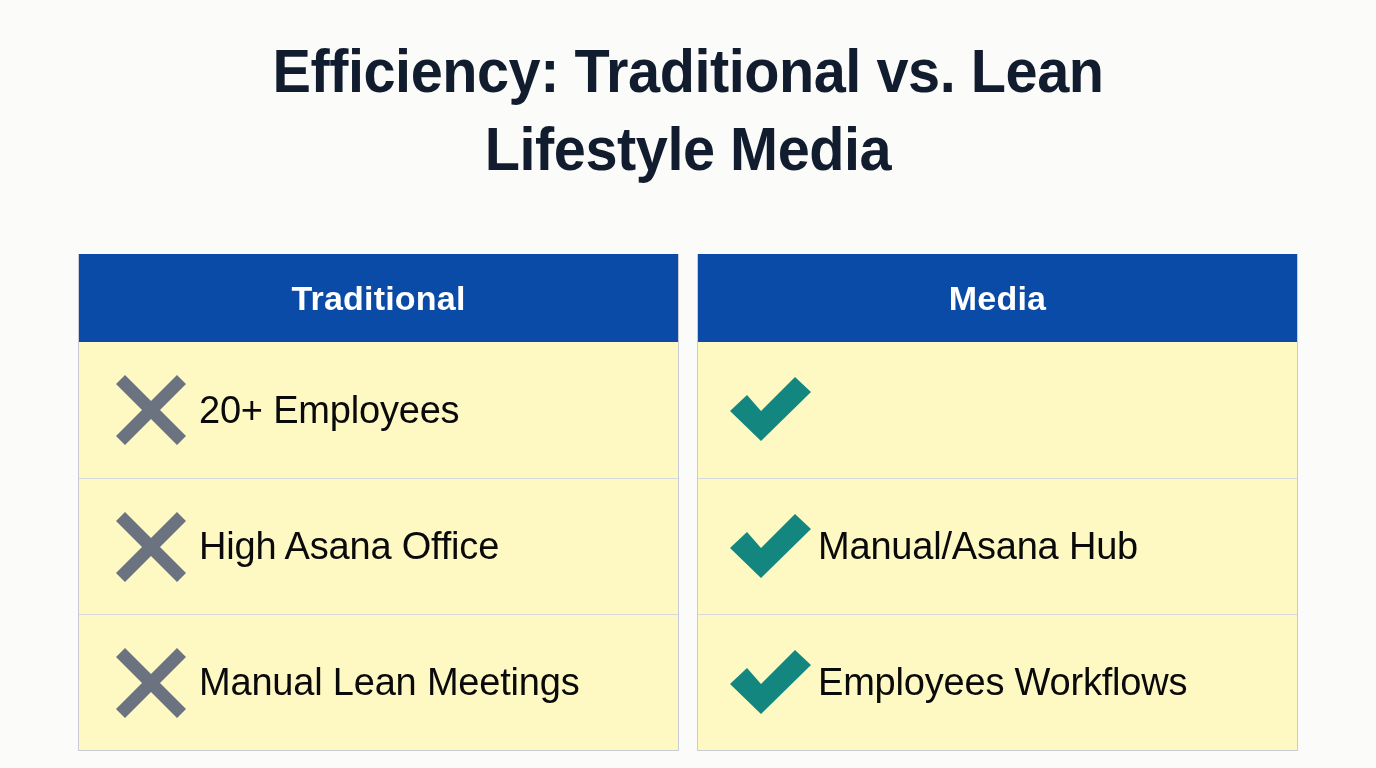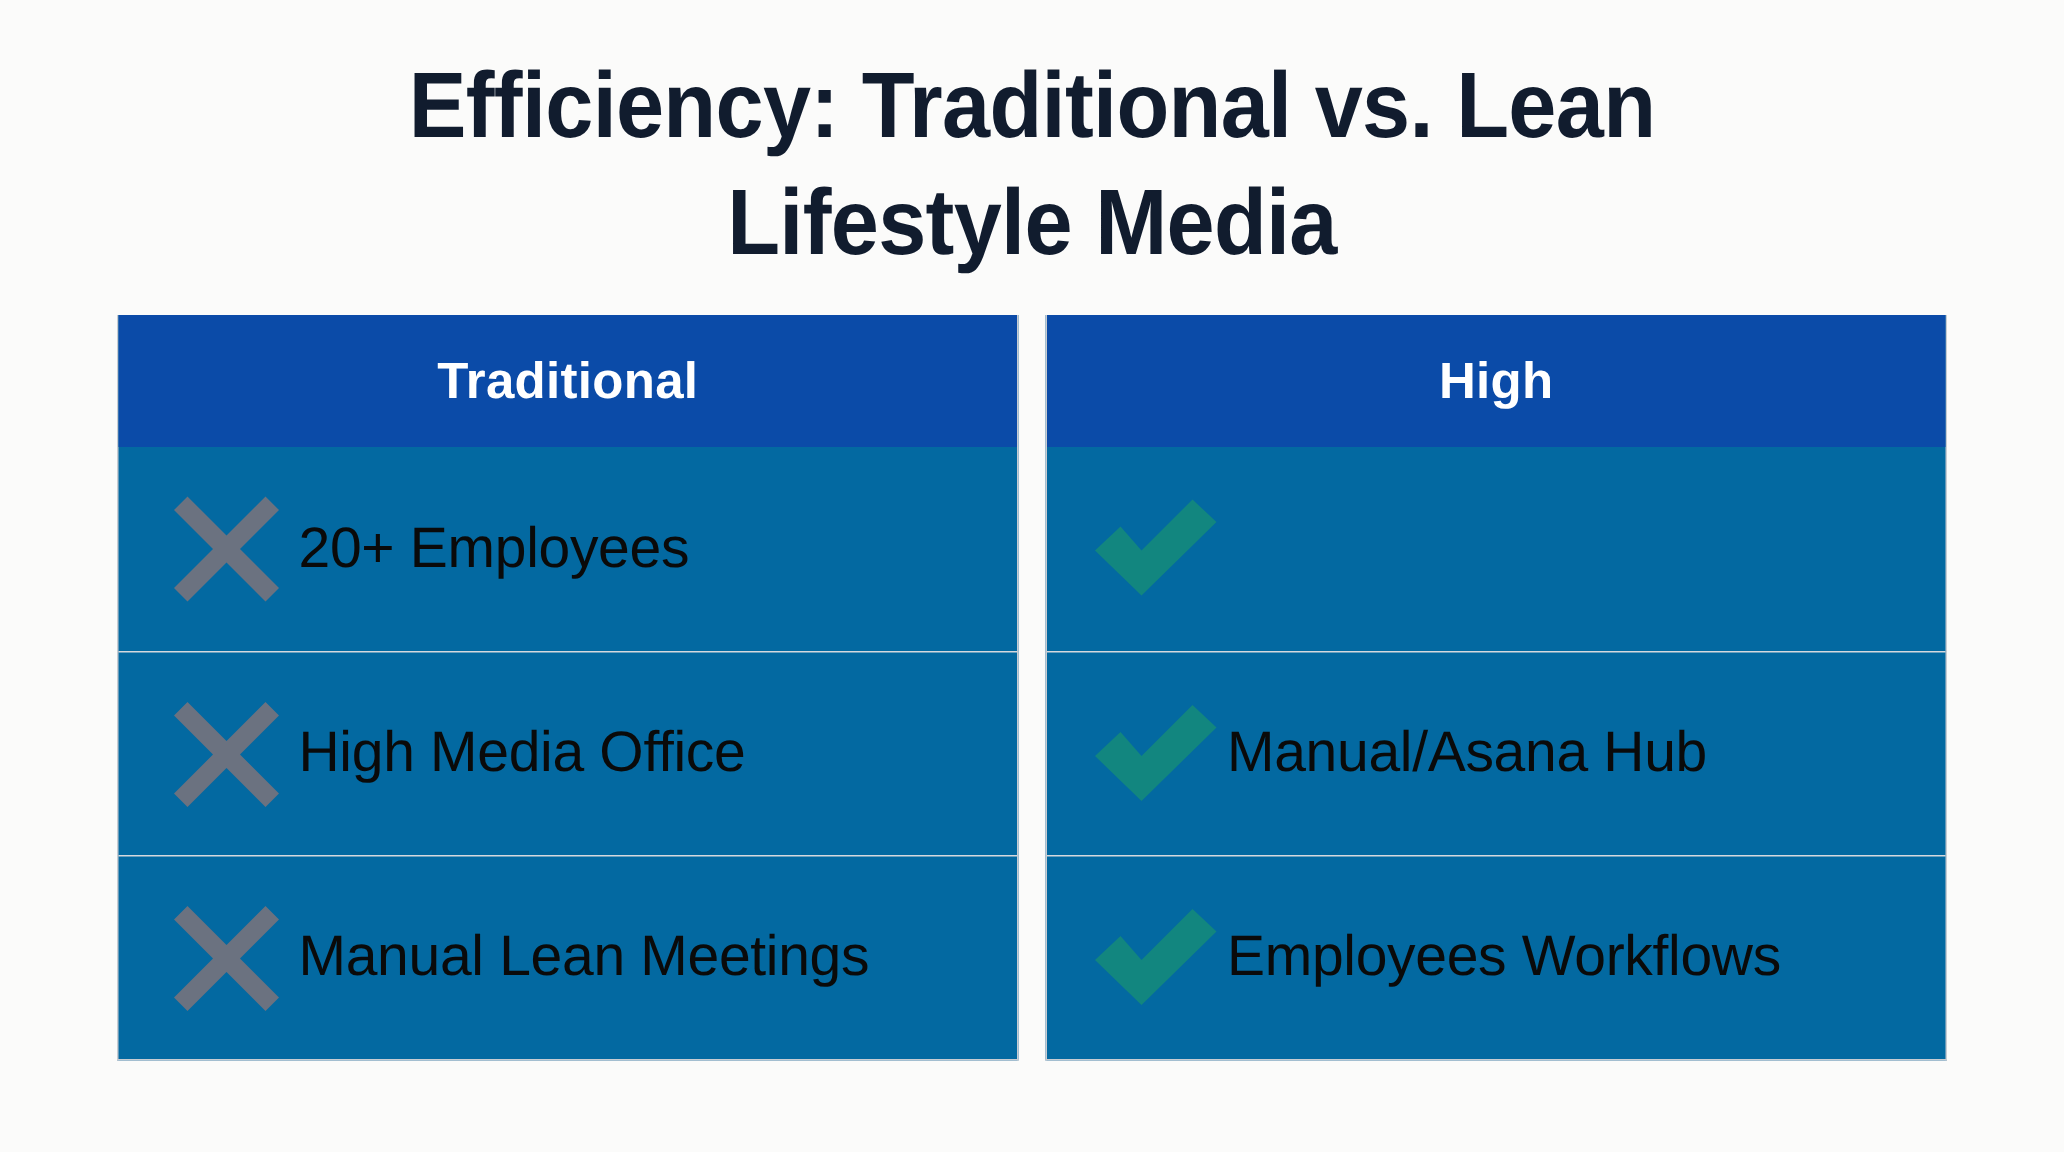--- a/index.html
+++ b/index.html
@@ -44,22 +44,23 @@
     top: 210px;
     left: 78px;
     width: 1220px;
     display: flex;
     gap: 18px;
   }
   .table {
     flex: 1 1 0;
     border: 1px solid #c8ccd2;
     border-top: none;
-    background: #0369a1;
+    background: #fef9c3;
     box-sizing: border-box;
+    margin-top: 44px;
   }
   .table-header {
     height: 88px;
     background: #0b4ba8;
     color: #ffffff;
     display: flex;
     align-items: center;
     justify-content: center;
     font-size: 34px;
     font-weight: bold;
@@ -117,36 +118,36 @@
         </span>
         <span class="row-label">20+ Employees</span>
       </div>
 
       <div class="row">
         <span class="row-icon">
           <svg width="74" height="74" viewBox="0 0 74 74" aria-hidden="true">
             <path d="M11 2 L37 28 L63 2 L72 11 L46 37 L72 63 L63 72 L37 46 L11 72 L2 63 L28 37 L2 11 Z" fill="#6b7280"></path>
           </svg>
         </span>
-        <span class="row-label">High Media Office</span>
+        <span class="row-label">High Asana Office</span>
       </div>
 
       <div class="row">
         <span class="row-icon">
           <svg width="74" height="74" viewBox="0 0 74 74" aria-hidden="true">
             <path d="M11 2 L37 28 L63 2 L72 11 L46 37 L72 63 L63 72 L37 46 L11 72 L2 63 L28 37 L2 11 Z" fill="#6b7280"></path>
           </svg>
         </span>
         <span class="row-label">Manual Lean Meetings</span>
       </div>
     </div>
 
     <div class="table">
       <div class="table-header">
-        <span>High</span>
+        <span>Media</span>
       </div>
 
       <div class="row">
         <span class="row-icon">
           <svg width="88" height="70" viewBox="0 0 88 70" aria-hidden="true">
             <path d="M4 36 L21 20 L35 36 L69 2 L85 17 L35 66 Z" fill="#12867f"></path>
           </svg>
         </span>
       </div>
 

